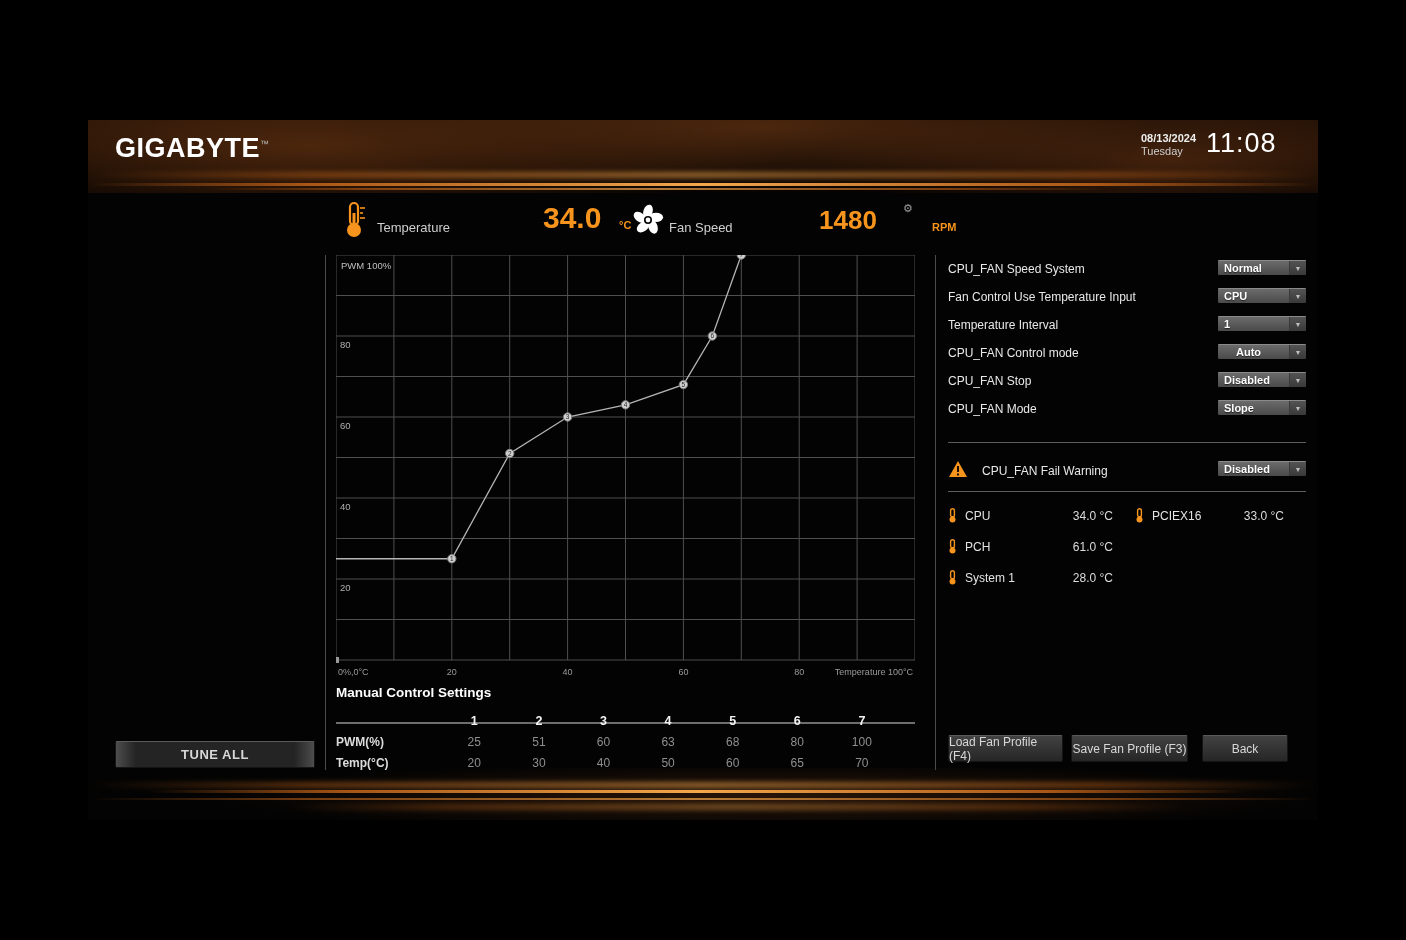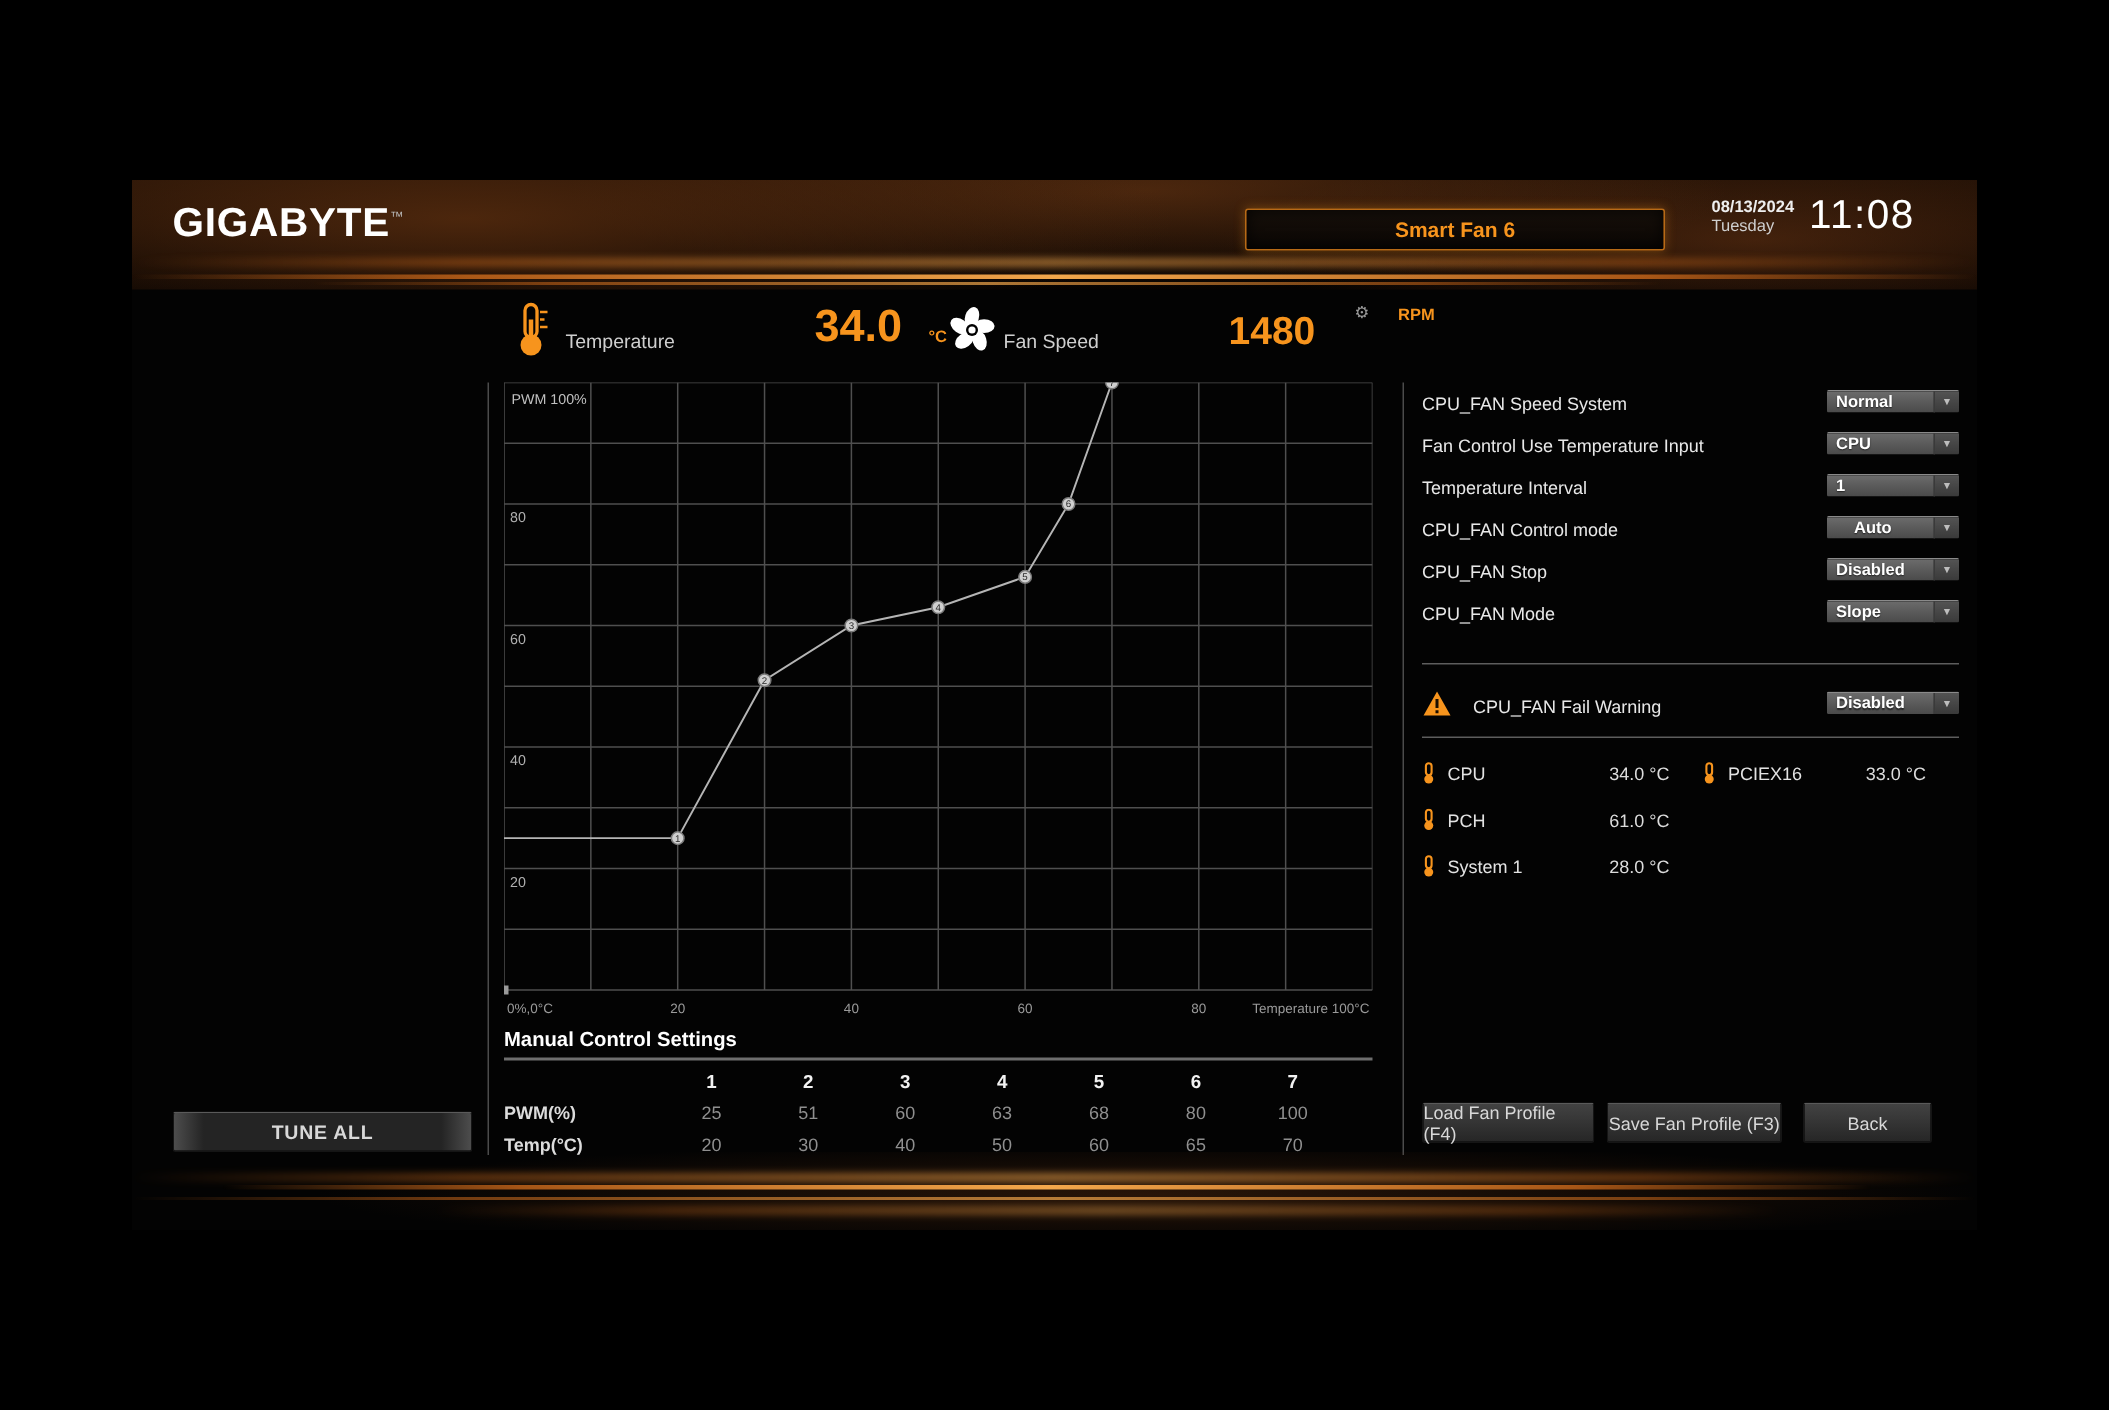--- a/index.html
+++ b/index.html
@@ -52,21 +52,21 @@
   .fan-item:nth-child(even) { background:linear-gradient(#242424,#1a1a1a); }
   .fan-item.selected { background:linear-gradient(#f78f1e,#e97300); color:#fff; }
 
   .vdiv { position:absolute; top:135px; width:1px; height:515px; background:#4b4b4b; }
 
   
   .chart-wrap { position:absolute; left:248px; top:135px; width:579px; height:430px; cursor:pointer; }
 
   
   .manual-title { position:absolute; left:248px; top:565px; width:579px; font-size:13.5px;
-    font-weight:700; color:#fff; padding-bottom:5px; border-bottom:2px solid #6e6e6e; }
+    font-weight:700; color:#fff; padding-bottom:22px; border-bottom:2px solid #6e6e6e; }
   .manual-table { position:absolute; left:248px; top:590px; display:grid;
     grid-template-columns:106px repeat(7,64.6px); grid-auto-rows:21px; align-items:center; }
   .mt-head { text-align:center; font-size:12.5px; font-weight:700; color:#f2f2f2; }
   .mt-label { font-size:12px; font-weight:700; color:#dcdcdc; }
   .mt-val { text-align:center; font-size:12px; color:#8f8f8f; }
 
   
   .setting-label { position:absolute; left:860px; font-size:12px; color:#e8e8e8; line-height:19px; }
   .dropdown { position:absolute; left:1130px; width:88px; height:15px; cursor:pointer;
     background:linear-gradient(#6b6b6b,#4a4a4a); border-top:1px solid #8a8a8a; border-radius:1px;
@@ -108,23 +108,20 @@
 <div class="app">
 
   <div class="header">
     <div class="streak soft" style="left:0; top:52px; width:1230px;"></div>
     <div class="streak" style="left:0; top:63px; width:1230px;"></div>
     <div class="streak thin" style="left:120px; top:68px; width:900px;"></div>
   </div>
 
   <div class="logo"><span>GIGABYTE</span><sup>™</sup></div>
 
-  <div class="page-title-btn">
-    <span>Smart Fan 6</span>
-  </div>
 
   <div class="datetime">
     <div class="date-txt">08/13/2024</div>
     <div class="day-txt">Tuesday</div>
   </div>
   <div class="time-txt">11:08</div>
 
   <svg style="position:absolute; left:255px; top:81px;" width="24" height="38" viewBox="0 0 24 38">
     <rect x="7" y="2" width="8" height="22" rx="4" fill="none" stroke="#f7941d" stroke-width="2.2"></rect>
     <circle cx="11" cy="29" r="7" fill="#f7941d"></circle>
@@ -153,21 +150,21 @@
         </g>
       <g transform="rotate(288 17 17)">
           <ellipse cx="17" cy="8.5" rx="4.6" ry="7" transform="rotate(18 17 8.5)"></ellipse>
         </g>
       <circle cx="17" cy="17" r="4" fill="#000"></circle>
       <circle cx="17" cy="17" r="2.4" fill="#fff"></circle>
     </g>
   </svg>
   <div class="stats-label" style="left:581px; top:100px;">Fan Speed</div>
   <div class="stats-value" style="left:731px; top:85px; font-size:26px;">1480</div>
-  <div class="stats-unit" style="left:796px; top:84px;padding-left:48px;">RPM</div>
+  <div class="stats-unit" style="left:796px; top:101px;padding-left:48px;">RPM</div>
   <div class="gear">⚙</div>
 
 
   <div class="vdiv" style="left:237px;"></div>
   <div class="vdiv" style="left:847px;"></div>
 
   <div class="chart-wrap">
     <svg id="fan-curve-svg" width="579" height="430">
         <line x1="0" y1="0" x2="0" y2="405" stroke="#4f4f4f" stroke-width="1"></line>
         <line x1="0" y1="0" x2="579" y2="0" stroke="#4f4f4f" stroke-width="1"></line>

